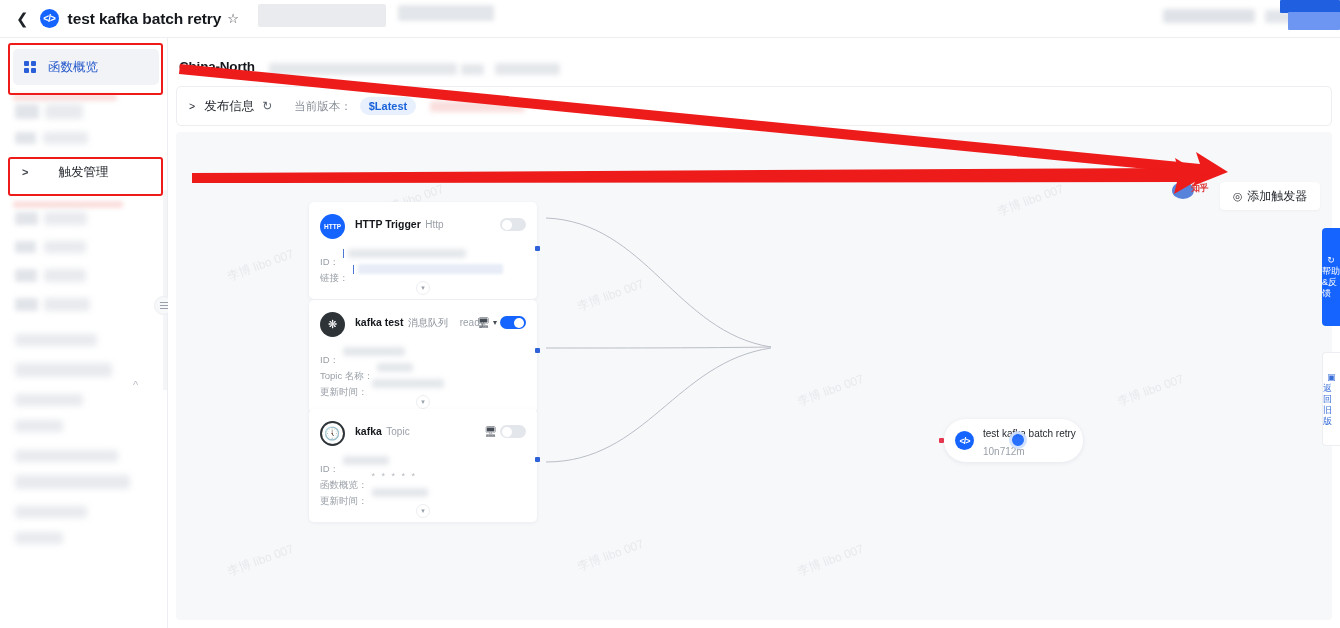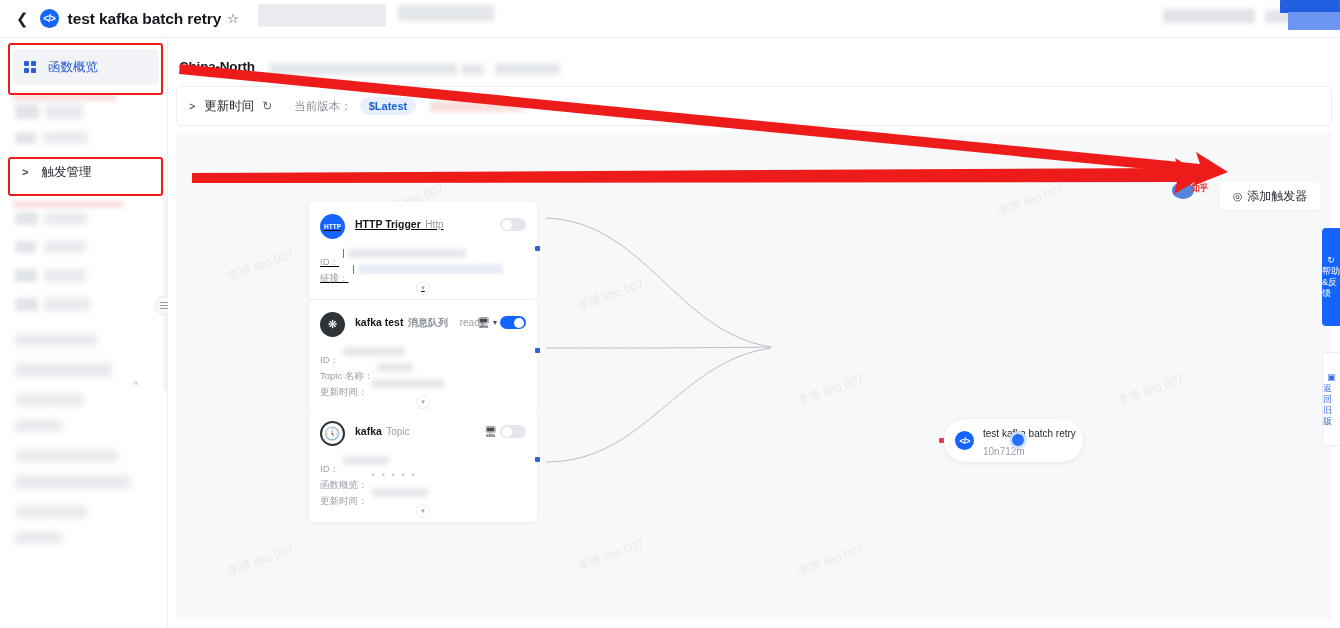--- a/index.html
+++ b/index.html
@@ -75,21 +75,21 @@
   .side-label {
     margin-left:12px; font-size:12.5px; color:#2155c9; font-weight:500;
   }
   .side-item-trig {
     position:absolute; left:13px; top:118px; width:146px; height:32px;
     display:flex; align-items:center;
   }
   .side-chev {
     margin-left:9px; font-size:11px; color:#40454c; font-weight:bold;
   }
-  .side-label-dark { margin-left:13px; font-size:12.5px; color:#1f2329; }
+  .side-label-dark { margin-left:30px; font-size:12.5px; color:#1f2329; }
 
   .blur-row { position:absolute; background:#e8eaee; border-radius:2px; filter:blur(3px); }
   .blur-pink { position:absolute; background:#fadfdd; border-radius:2px; filter:blur(2px); }
   .blur-sq { position:absolute; background:#e1e4e9; border-radius:2px; filter:blur(2.6px); }
 
   
   .collapse-rail {
     position:absolute; left:163px; top:190px; width:4px; height:200px;
     background:#f4f5f7;
   }
@@ -175,21 +175,21 @@
     width:25px; height:25px; border-radius:50%;
     display:flex; align-items:center; justify-content:center; flex:0 0 auto;
   }
   .tc-avatar.http { background:#1664ff; color:#fff; font-size:6.5px; font-weight:bold; }
   .tc-avatar.kafka { background:#2e3338; color:#fff; font-size:11px; }
   .tc-avatar.timer { background:#fff; border:2.2px solid #2e3338; color:#2e3338;
     font-size:13px; }
   .tc-meta { margin-left:10px; flex:1; min-width:0; }
   .tc-name { font-size:10.5px; font-weight:bold; color:#14171c; line-height:14px; }
   .tc-sub { font-size:10px; color:#9aa0a8; line-height:14px; }
-  .tc-sub b { font-weight:bold; color:#8a9098; }
+  .tc-sub b { font-weight:normal; color:#8a9098; }
   .tc-sub .rdy { margin-left:9px; color:#9aa0a8; }
   .tc-ctrls { display:flex; align-items:center; gap:3px; position:absolute; right:11px; top:16px; }
   .tc-monitor { font-size:10px; color:#454b54; }
   .tc-chev { font-size:8px; color:#454b54; }
   .toggle { width:26px; height:13px; border-radius:7px; position:relative; }
   .toggle.off { background:#e3e6ea; }
   .toggle.on { background:#1664ff; }
   .toggle i { position:absolute; top:1.5px; width:10px; height:10px; border-radius:50%; background:#fff; }
   .toggle.off i { left:2px; }
   .toggle.on i { right:2px; }
@@ -321,21 +321,21 @@
     </div>
 
   <div class="main">
     <div class="region-title">China-North</div>
     <div class="region-blur-1"></div>
     <div class="region-blur-2"></div>
     <div class="region-blur-3"></div>
 
     <div class="release-bar">
       <span class="rb-chev">&gt;</span>
-      <span class="rb-title">更新时间</span>
+      <span class="rb-title">发布信息</span>
       <span class="rb-clock">↻</span>
       <span class="rb-ver-label">当前版本：</span>
       <span class="rb-ver-pill">$Latest</span>
       <span class="rb-blur"></span>
     </div>
 
     <div class="canvas">
 
       <div class="wm" style="left:50px;top:125px;">李博 libo 007</div>
       <div class="wm" style="left:250px;top:250px;">李博 libo 007</div>
@@ -347,21 +347,21 @@
       <div class="wm" style="left:940px;top:250px;">李博 libo 007</div>
       <div class="wm" style="left:50px;top:420px;">李博 libo 007</div>
       <div class="wm" style="left:200px;top:60px;">李博 libo 007</div>
 
       <svg class="edges">
         <path d="M 370 86 C 470 90, 500 200, 595 215" fill="none" stroke="#b9bec6" stroke-width="1"></path>
         <path d="M 370 216 C 470 216, 520 216, 595 215" fill="none" stroke="#b9bec6" stroke-width="1"></path>
         <path d="M 370 330 C 470 330, 500 230, 595 216" fill="none" stroke="#b9bec6" stroke-width="1"></path>
       </svg>
 
-      <div class="tcard" style="left:133px;top:70px;text-decoration:underline;">
+      <div class="tcard" style="left:133px;top:70px;">
         <div class="tcard-head">
           <span class="tc-avatar http">HTTP</span>
           <span class="tc-meta">
             <span class="tc-name">HTTP Trigger</span>
             <span class="tc-sub">Http</span>
           </span>
           <span class="tc-ctrls">
             <span class="toggle off">
                 <i></i>
               </span>

